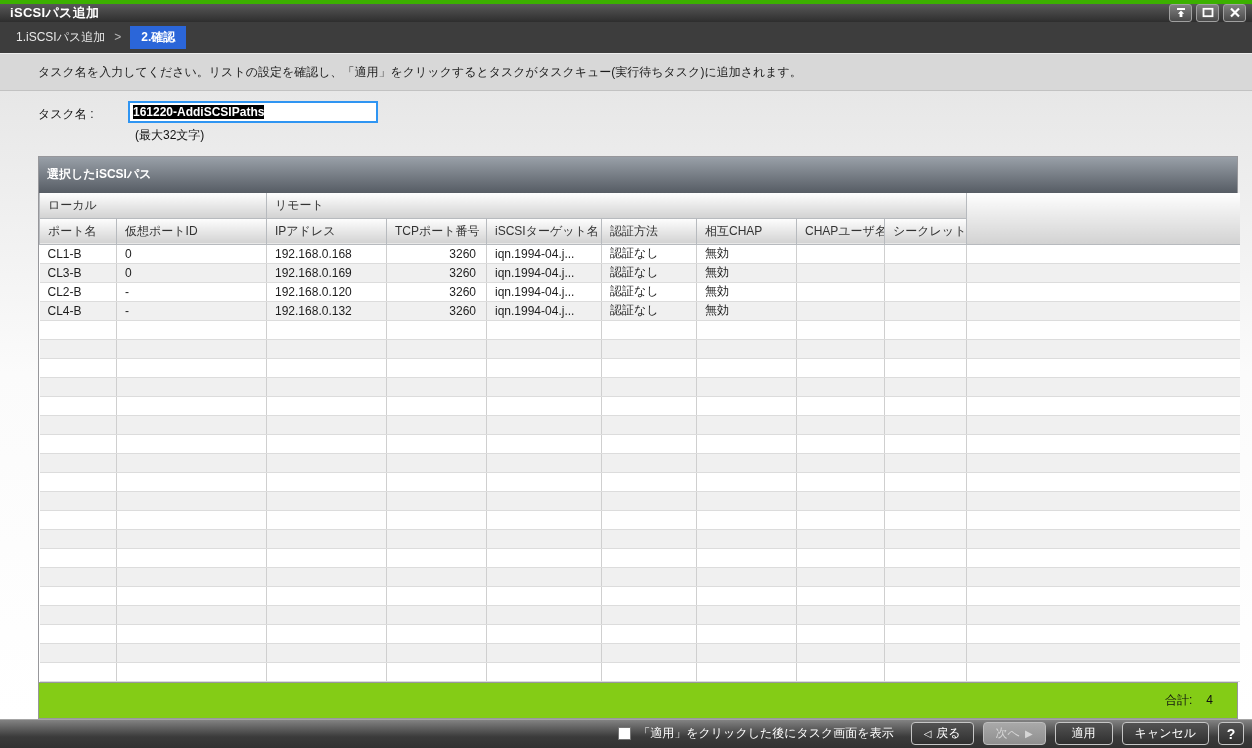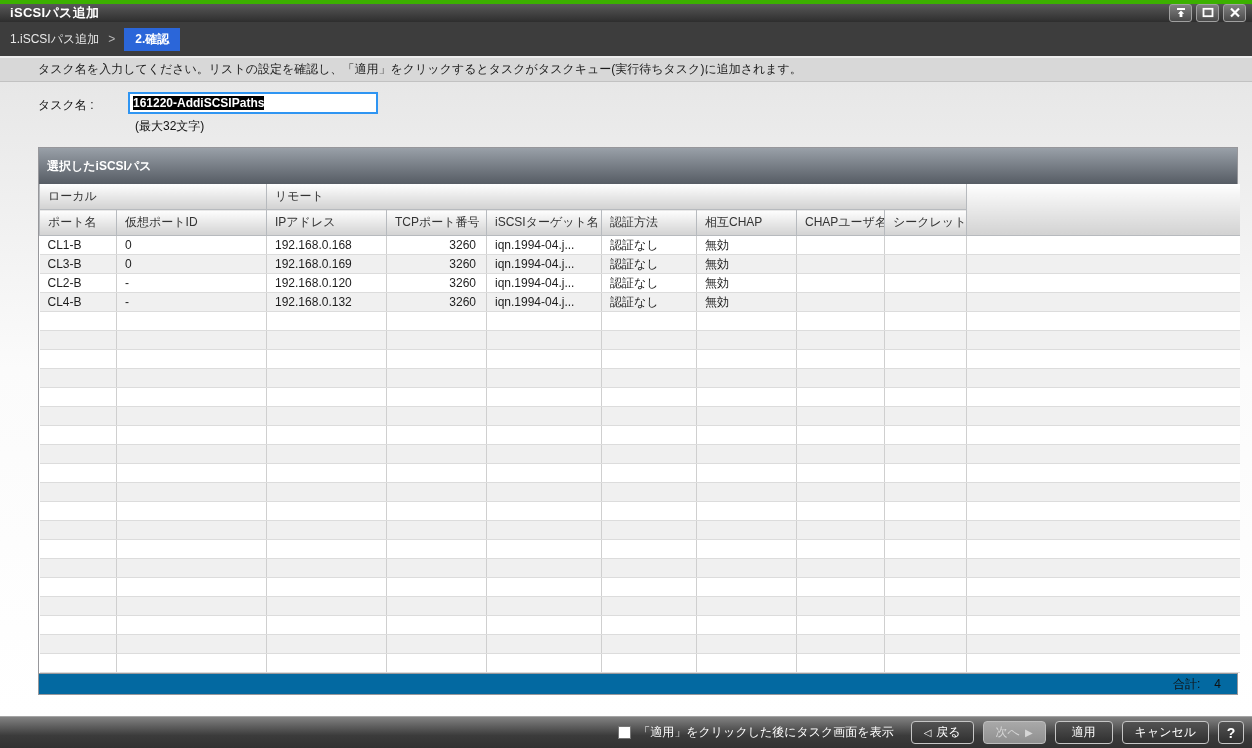--- a/index.html
+++ b/index.html
@@ -16,27 +16,27 @@
   }
   .title { color:#fff; font-weight:bold; font-size:13px; flex:1; letter-spacing:.3px; }
   .winbtns { display:flex; gap:4px; }
   .winbtn {
     width:23px; height:18px; border:1px solid #a0a0a0; border-radius:3px;
     background:linear-gradient(180deg,#818181,#4a4a4a);
     display:flex; align-items:center; justify-content:center; cursor:pointer;
   }
   .breadcrumb {
     height:34px; background:#3d3d3d; display:flex; align-items:center;
-    padding-left:10px; font-size:12px; color:#e9e9e9; gap:9px;
+    padding-left:16px; font-size:12px; color:#e9e9e9; gap:9px;
   }
   .crumb-sep { color:#b8b8b8; }
   .crumb-active { background:#2b66d9; color:#fff; padding:3px 11px; font-weight:bold; }
   .gap2 { height:2px; background:#ededed; }
   .instruction {
-    height:24px; background:#d8d8d8; border-bottom:1px solid #c2c2c2;
+    height:40px; background:#d8d8d8; border-bottom:1px solid #c2c2c2;
     display:flex; align-items:center; padding-left:38px; font-size:12px; color:#1b1b1b;
   }
   .main { flex:1; background:linear-gradient(180deg,#e7e7e7,#fbfbfb 45%,#ffffff); padding:10px 14px 0 38px; }
   .task-row { display:flex; align-items:flex-start; }
   .task-label { width:90px; font-size:12px; color:#111; padding-top:5px; }
   .task-input {
     width:250px; height:22px; background:#fff; border:2px solid #2f95f2;
     padding:2px 3px; font-size:12px; font-weight:bold; color:#000;
     white-space:nowrap; overflow:hidden; cursor:text;
   }
@@ -61,23 +61,23 @@
   tbody td {
     border-right:1px solid #cfcfcf; border-bottom:1px solid #dcdcdc;
     height:19px; padding:0 8px; font-size:12px; color:#1d1d1d;
     overflow:hidden; white-space:nowrap;
   }
   tbody td:last-child { border-right:none; }
   tbody tr:nth-child(even) { background:#f0f0f0; }
   tbody tr:nth-child(odd) { background:#ffffff; }
   td.num { text-align:right; padding-right:10px; }
   .tbl-footer {
-    height:21px; background:#0369a1; border-top:1px solid #98989c;
+    height:36px; background:#84cc16; border-top:1px solid #98989c;
     display:flex; align-items:center; justify-content:flex-end;
-    padding-right:16px; font-size:12px; color:#111;
+    padding-right:24px; font-size:12px; color:#111;
   }
   .total-value { margin-left:14px; }
 
   .bottombar {
     height:32px; border-top:1px solid #a5a5a5;
     background:linear-gradient(180deg,#828282,#3b3b3b 60%,#323232);
     display:flex; align-items:center; justify-content:flex-end;
     padding-right:8px; gap:9px;
   }
   .chk { width:13px; height:13px; background:#fff; border:1px solid #767676; cursor:pointer; }

